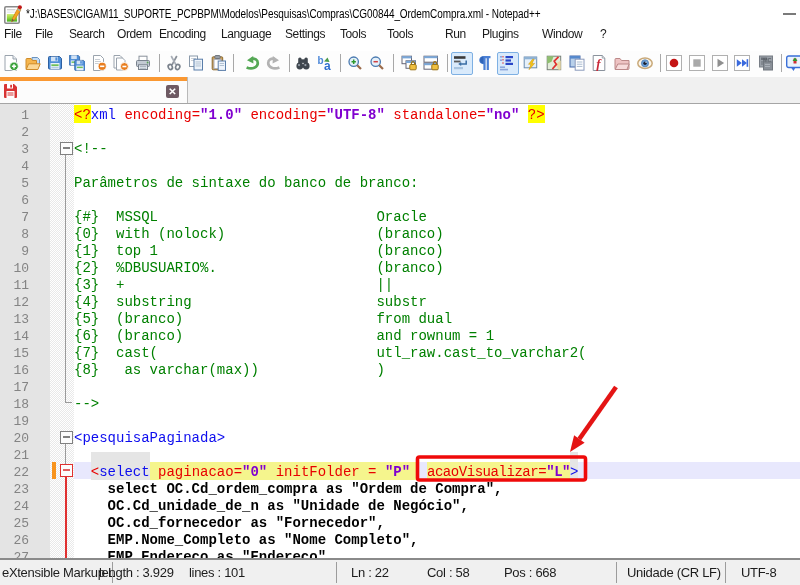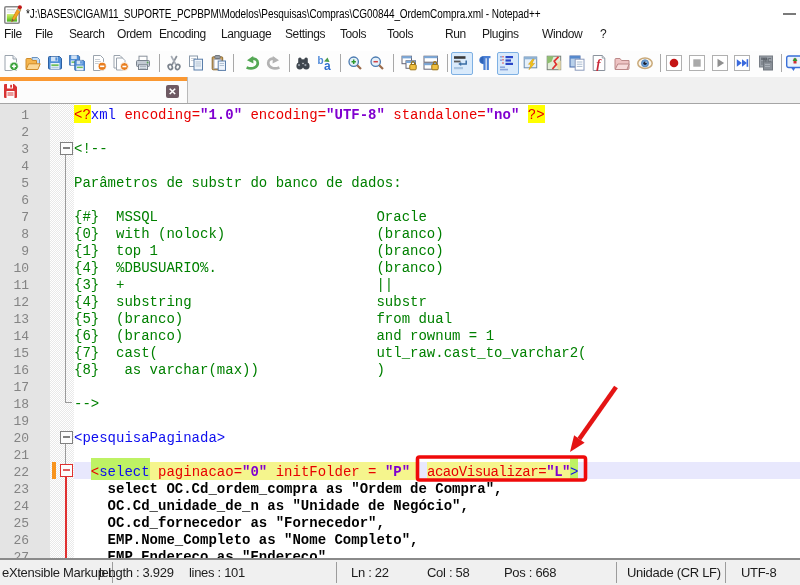--- a/index.html
+++ b/index.html
@@ -34,21 +34,21 @@
   #curline{left:74px;top:358.3px;width:726px;height:17px;background:#e8e8fd;}
   pre{margin:0;}
   #code{left:74px;top:3.4px;font-family:"Liberation Mono",monospace;font-size:14px;line-height:17px;
         white-space:pre;color:#000;}
   .gc{color:#008000;}
   .bc{color:#0d0dee;}
   .rc{color:#e80000;}
   .pc{color:#8000d0;font-weight:bold;}
   .yb{background:#ffff00;padding-top:2px;}
   .sql{font-weight:bold;color:#000;}
-  .vio{background:#bef264;padding-top:6px;}
+  .vio{background:#e5e5e5;padding-top:12px;}
   .yat{background:#f5f58d;padding-top:2px;}
   .fb{position:absolute;width:11px;height:11px;border:1px solid #808080;background:#fcfcfc;}
   .fb .mn{position:absolute;left:2px;top:4.6px;width:7px;height:1.6px;background:#808080;}
   .fbr{border-color:#e03030;}
   .fbr .mn{background:#e06060;}
   
   #statusbar{left:0;top:560px;width:800px;height:25px;background:#f0f0f0;}
   #statustop{left:0;top:558px;width:800px;height:2px;background:#8a8a8a;}
   .st{position:absolute;top:5px;font-size:13px;letter-spacing:-0.3px;color:#1c1c1c;white-space:pre;}
   .ssep{position:absolute;top:2px;width:1px;height:21px;background:#9c9c9c;}
@@ -381,26 +381,26 @@
       <div class="mn"></div>
     </div>
   <div class="fb fbr" style="left:59.5px;top:359.5px">
       <div class="mn"></div>
     </div>
 
 <pre class="abs" id="code"><span class="rc"><span class="yb">&lt;?</span></span><span class="bc">xml</span><span class="rc"> encoding=</span><span class="pc">"1.0"</span><span class="rc"> encoding=</span><span class="pc">"UTF-8"</span><span class="rc"> standalone=</span><span class="pc">"no"</span> <span class="rc"><span class="yb">?&gt;</span></span>
 
 <span class="gc">&lt;!--</span>
 
-<span class="gc">Parâmetros de substr do banco de dados:</span>
+<span class="gc">Parâmetros de sintaxe do banco de branco:</span>
 
 <span class="gc">{#}  MSSQL                          Oracle</span>
 <span class="gc">{0}  with (nolock)                  (branco)</span>
 <span class="gc">{1}  top 1                          (branco)</span>
-<span class="gc">{4}  %DBUSUARIO%.                   (branco)</span>
+<span class="gc">{2}  %DBUSUARIO%.                   (branco)</span>
 <span class="gc">{3}  +                              ||</span>
 <span class="gc">{4}  substring                      substr</span>
 <span class="gc">{5}  (branco)                       from dual</span>
 <span class="gc">{6}  (branco)                       and rownum = 1</span>
 <span class="gc">{7}  cast(                          utl_raw.cast_to_varchar2(</span>
 <span class="gc">{8}   as varchar(max))              )</span>
 
 <span class="gc">--&gt;</span>
 
 <span class="bc">&lt;pesquisaPaginada&gt;</span>

